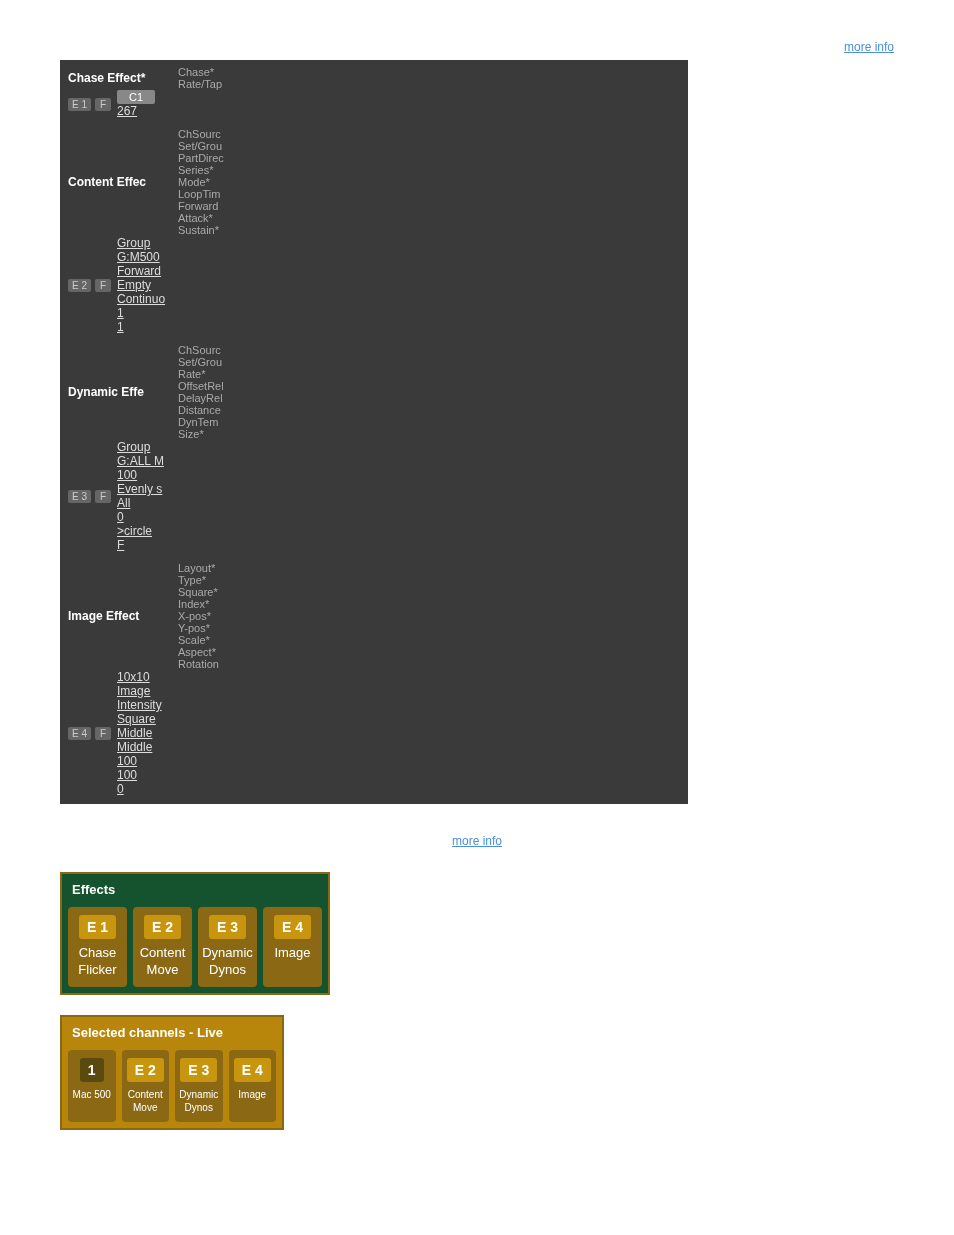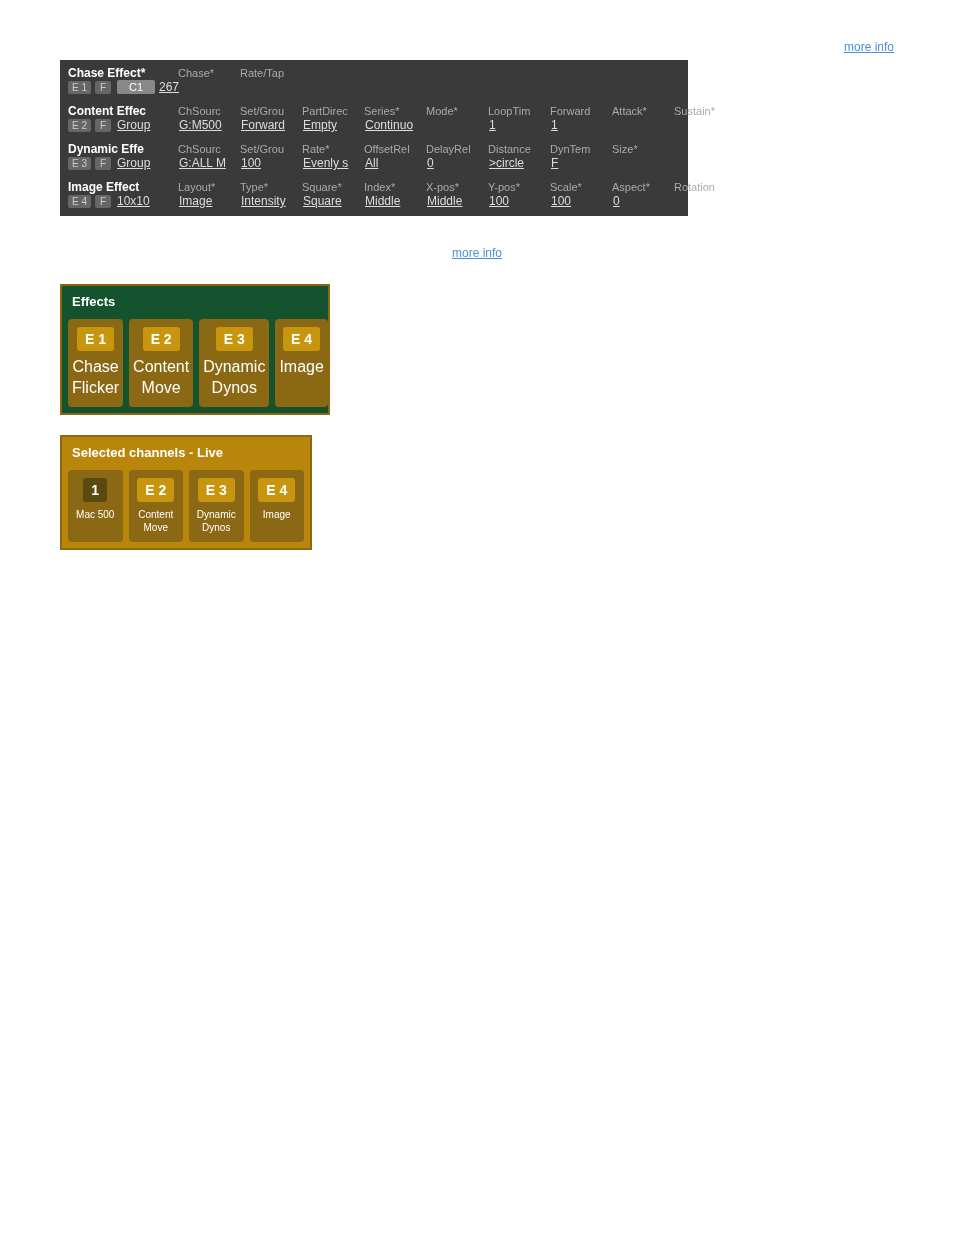--- a/index.html
+++ b/index.html
@@ -77,20 +77,21 @@
       padding: 1px 4px;
       border-radius: 2px;
       margin-right: 6px;
       min-width: 16px;
       text-align: center;
     }
 
     .col-headers {
       display: flex;
       align-items: flex-start;
+      flex-direction: column;
     }
 
     .col-header {
       color: #aaa;
       font-size: 11px;
       min-width: 62px;
       text-align: left;
     }
 
     .col-value {
@@ -163,27 +164,27 @@
       font-size: 14px;
       background: #c8960e;
       border-radius: 3px;
       padding: 4px 8px;
       display: inline-block;
       margin-bottom: 6px;
     }
 
     .panel-item-label {
       color: #fff;
-      font-size: 16px;
+      font-size: 13px;
       line-height: 1.3;
     }
 
     
     .sel-panel-container {
-      width: 252px;
+      width: 224px;
       background: #b8860b;
       border: 2px solid #8b6914;
       padding: 6px;
     }
 
     .sel-panel-title {
       color: #fff;
       font-weight: bold;
       font-size: 13px;
       margin-bottom: 8px;

